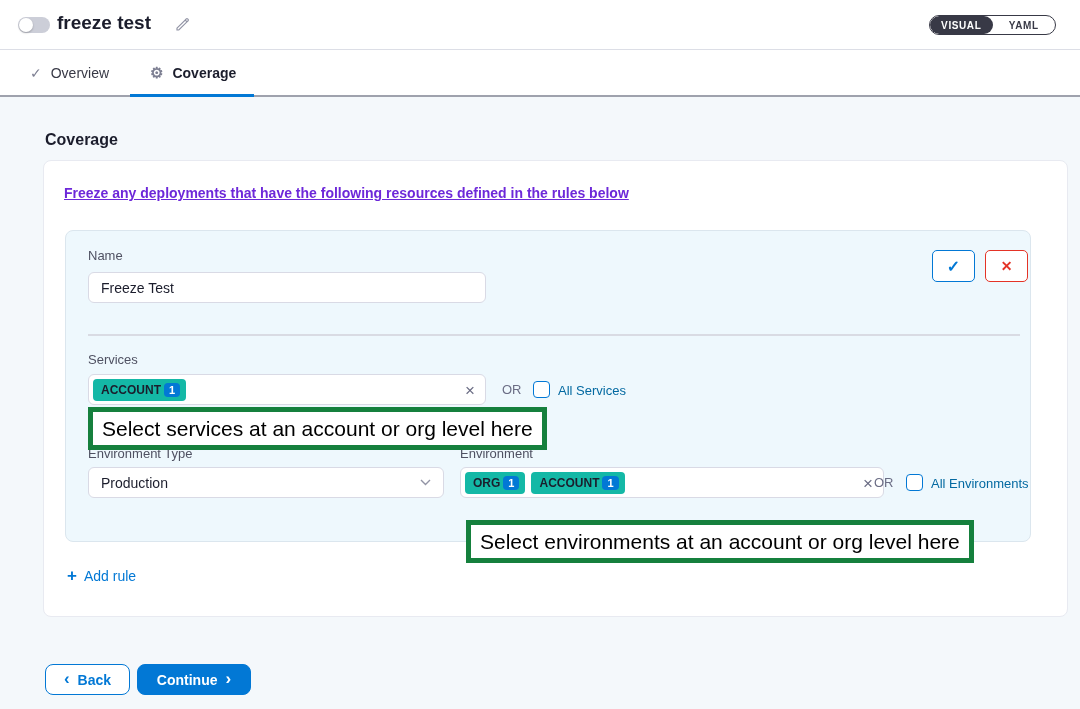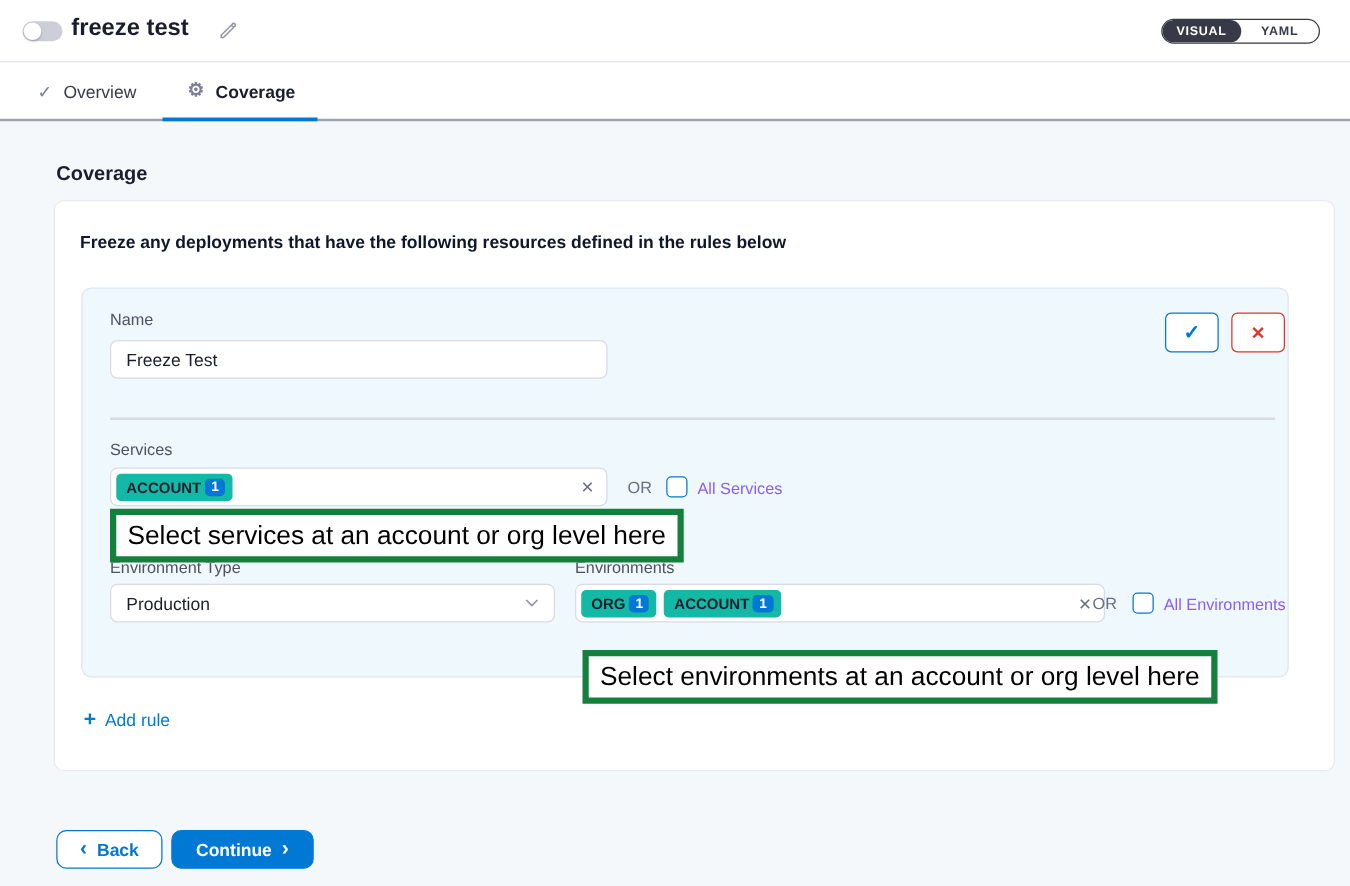--- a/index.html
+++ b/index.html
@@ -19,40 +19,40 @@
   
   .tabbar { position:absolute; left:0; top:50px; width:1080px; height:47px; background:#fff; border-bottom:2px solid #9fa2ad; }
   .tab { position:absolute; top:0; height:45px; display:flex; align-items:center; gap:9px; font-size:14px; color:#383946; cursor:pointer; }
   .tab .ticon { color:#7d7f92; font-size:14px; line-height:1; }
   .tab.active { font-weight:bold; color:#1b1d2c; }
   .tab-underline { position:absolute; left:130px; top:44px; width:124px; height:3px; background:#0278d5; }
 
   
   .page-heading { position:absolute; left:45px; top:131px; font-size:16px; font-weight:bold; color:#1b1d2c; }
   .card { position:absolute; left:43px; top:160px; width:1025px; height:457px; background:#fff; border:1px solid #e8eaf1; border-radius:8px; }
-  .card-desc { position:absolute; left:64px; top:185px; font-size:14px; font-weight:bold; color:#0f172a; }
+  .card-desc { position:absolute; left:64px; top:185px; font-size:14px; font-weight:bold; color:#6d28d9;text-decoration:underline; }
 
   .rule-card { position:absolute; left:65px; top:230px; width:966px; height:312px; background:#eef8fd; border:1px solid #dbe6ee; border-radius:8px; }
 
   .field-label { position:absolute; font-size:13px; color:#4f5162; }
   .text-input, .chip-input, .select-box {
     position:absolute; background:#fff; border:1px solid #d9dae5; border-radius:6px; height:31px;
     font-size:14px; color:#1b1d2c;
   }
   .text-input { padding:0 12px; width:398px; outline:none; font-family:"Liberation Sans", sans-serif; }
   .chip-input { display:flex; align-items:center; gap:6px; padding:0 30px 0 4px; }
   .chip { display:inline-flex; align-items:center; background:#14b8a6; border-radius:4px; padding:4px 6px 4px 8px; font-size:12px; font-weight:600; color:#1b1d2c; }
   .chip .count { margin-left:3px; background:#0278d5; color:#fff; font-size:11px; font-weight:bold; border-radius:4px; padding:1px 5px; }
   .clear-x { position:absolute; right:10px; top:50%; transform:translateY(-50%); color:#6b6d85; font-size:17px; line-height:1; cursor:pointer; }
   .select-box { width:356px; display:flex; align-items:center; padding:0 12px; cursor:pointer; }
   .select-box .chev { position:absolute; right:12px; }
 
   .or-label { position:absolute; font-size:13px; font-weight:500; color:#6b6d85; }
   .checkbox { position:absolute; width:17px; height:17px; background:#fff; border:1.6px solid #0278d5; border-radius:4px; cursor:pointer; }
-  .chk-label { position:absolute; font-size:13px; color:#8b5cf6; }
+  .chk-label { position:absolute; font-size:13px; color:#0369a1; }
 
   .icon-btn { position:absolute; top:250px; width:43px; height:32px; background:#fff; border-radius:5px; display:flex; align-items:center; justify-content:center; font-size:16px; font-weight:bold; cursor:pointer; }
   .btn-confirm { left:932px; border:1.5px solid #0278d5; color:#0278d5; }
   .btn-cancel { left:985px; border:1.5px solid #e43326; color:#e43326; font-size:14px; }
 
   .divider { position:absolute; left:88px; top:334px; width:932px; height:2px; background:#d9dbe3; }
 
   .annotation { position:absolute; background:#fff; border:5px solid #15803d; padding:2px 9px; font-size:21px; font-weight:500; color:#000; white-space:nowrap; z-index:5; line-height:1.4; }
 
   .add-rule { position:absolute; left:67px; top:567px; display:flex; align-items:center; gap:7px; color:#0278d5; font-size:14px; cursor:pointer; }
@@ -122,21 +122,21 @@
   </span>
   <span class="clear-x">×</span>
 </div>
 <div class="or-label" style="left:502px; top:382px;">OR</div>
 <div class="checkbox" style="left:533px; top:381px;"></div>
 <div class="chk-label" style="left:558px; top:383px;">All Services</div>
 
 <div class="annotation" style="left:88px; top:407px;">Select services at an account or org level here</div>
 
 <div class="field-label" style="left:88px; top:446px;">Environment Type</div>
-<div class="field-label" style="left:460px; top:446px;">Environments</div>
+<div class="field-label" style="left:460px; top:446px;">Environment</div>
 
 <div class="select-box" style="left:88px; top:467px;">
   <span>Production</span>
   <span class="chev">
     <svg width="11" height="7" viewBox="0 0 11 7">
         <path d="M1 1 L5.5 5.5 L10 1" fill="none" stroke="#9294a5" stroke-width="1.4"></path>
       </svg>
   </span>
 </div>
 

